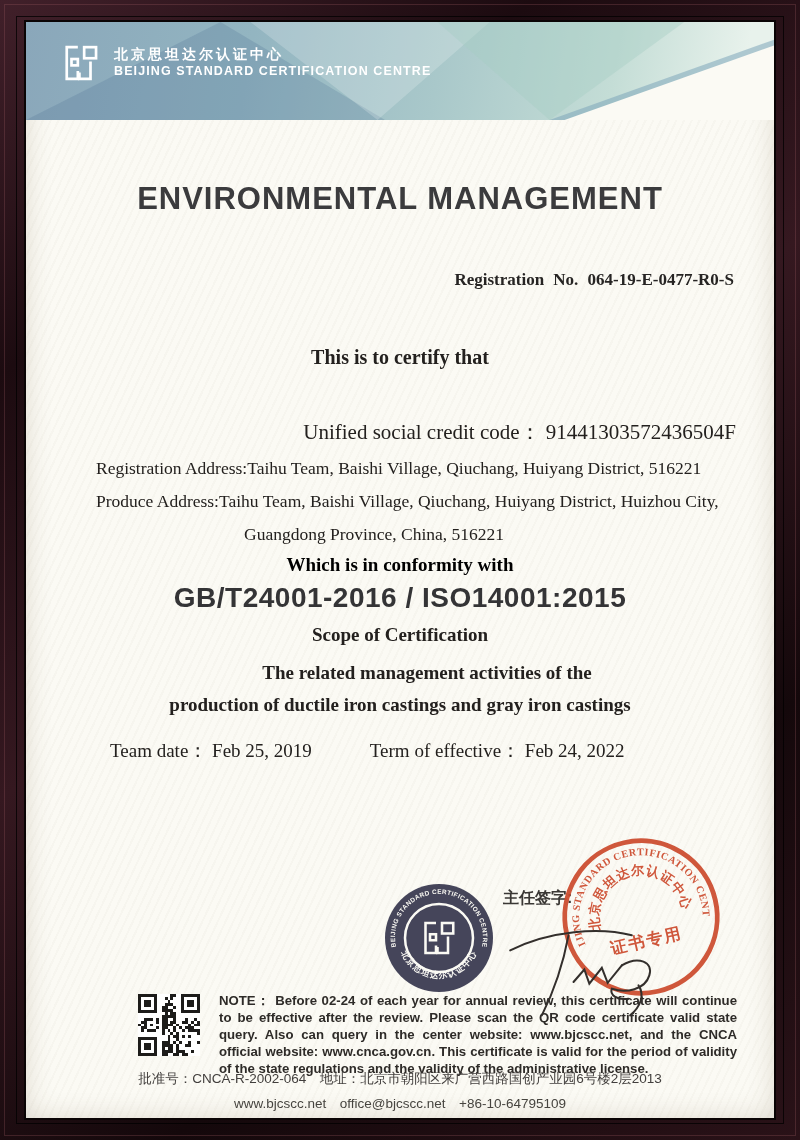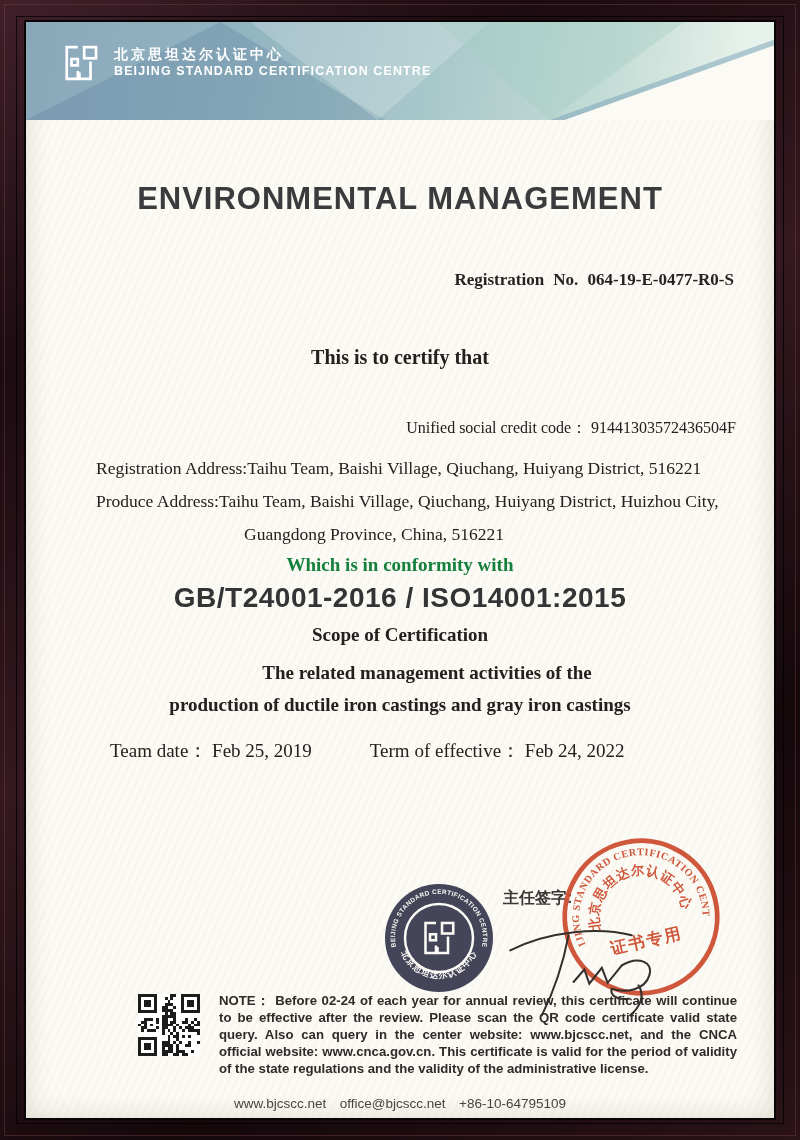--- a/index.html
+++ b/index.html
@@ -33,24 +33,24 @@
   .org .en{font-size:12.5px;letter-spacing:1.1px;}
 
   
   .abs{position:absolute;}
   .ctr{left:0;width:100%;text-align:center;}
   .title{top:158px;font-family:"Liberation Sans","DejaVu Sans",sans-serif;font-weight:800;
     font-size:31px;line-height:37px;letter-spacing:1px;color:#3b3b3d;}
   .regno{top:248px;right:40px;font-weight:bold;font-size:17px;color:#262423;word-spacing:5px;}
   .certify-intro{top:324px;font-weight:bold;font-size:20px;color:#23201e;}
   .company{top:358px;font-weight:bold;font-size:21.5px;color:#1f1c1a;}
-  .credit{top:396px;right:38px;font-size:16px;color:#23201e;}
+  .credit{top:396px;right:38px;font-size:21px;color:#23201e;}
   .addr{left:70px;top:430px;font-size:17.5px;line-height:33px;color:#23201e;}
   .addr .indent{padding-left:148px;}
-  .conformity{top:532px;font-weight:bold;font-size:19px;color:#15803d;}
+  .conformity{top:532px;font-weight:bold;font-size:19px;color:#000000;}
   .standard{top:560px;font-family:"Liberation Sans","DejaVu Sans",sans-serif;font-weight:800;
     font-size:28px;letter-spacing:.5px;color:#343436;}
   .scope-h{top:602px;font-weight:bold;font-size:19px;color:#23201e;}
   .scope1{top:640px;font-weight:bold;font-size:19px;color:#23201e;padding-left:27px;}
   .scope2{top:672px;font-weight:bold;font-size:19px;color:#23201e;}
   .dates{top:716px;left:84px;font-size:19px;color:#23201e;display:flex;gap:58px;}
 
   
   .dark-seal{left:357px;top:860px;width:112px;height:112px;}
   .director{left:477px;top:866px;font-family:"Liberation Sans","DejaVu Sans",sans-serif;
@@ -321,15 +321,16 @@
       <span class="finder tl"></span>
       <span class="finder tr"></span>
       <span class="finder bl"></span>
     </div>
 
     <div class="abs note">
       <span>NOTE：</span>
       <span>Before 02-24 of each year for annual review, this certificate will continue to be effective after the review. Please scan the QR code certificate valid state query. Also can query in the center website: www.bjcscc.net, and the CNCA official website: www.cnca.gov.cn. This certificate is valid for the period of validity of the state regulations and the validity of the administrative license.</span>
     </div>
 
+    <div class="abs ctr approval">批准号：CNCA-R-2002-064　地址：北京市朝阳区来广营西路国创产业园6号楼2层2013</div>
     <div class="abs ctr contact">www.bjcscc.net　office@bjcscc.net　+86-10-64795109</div>
   </div>
 </div>
 
 </body></html>

